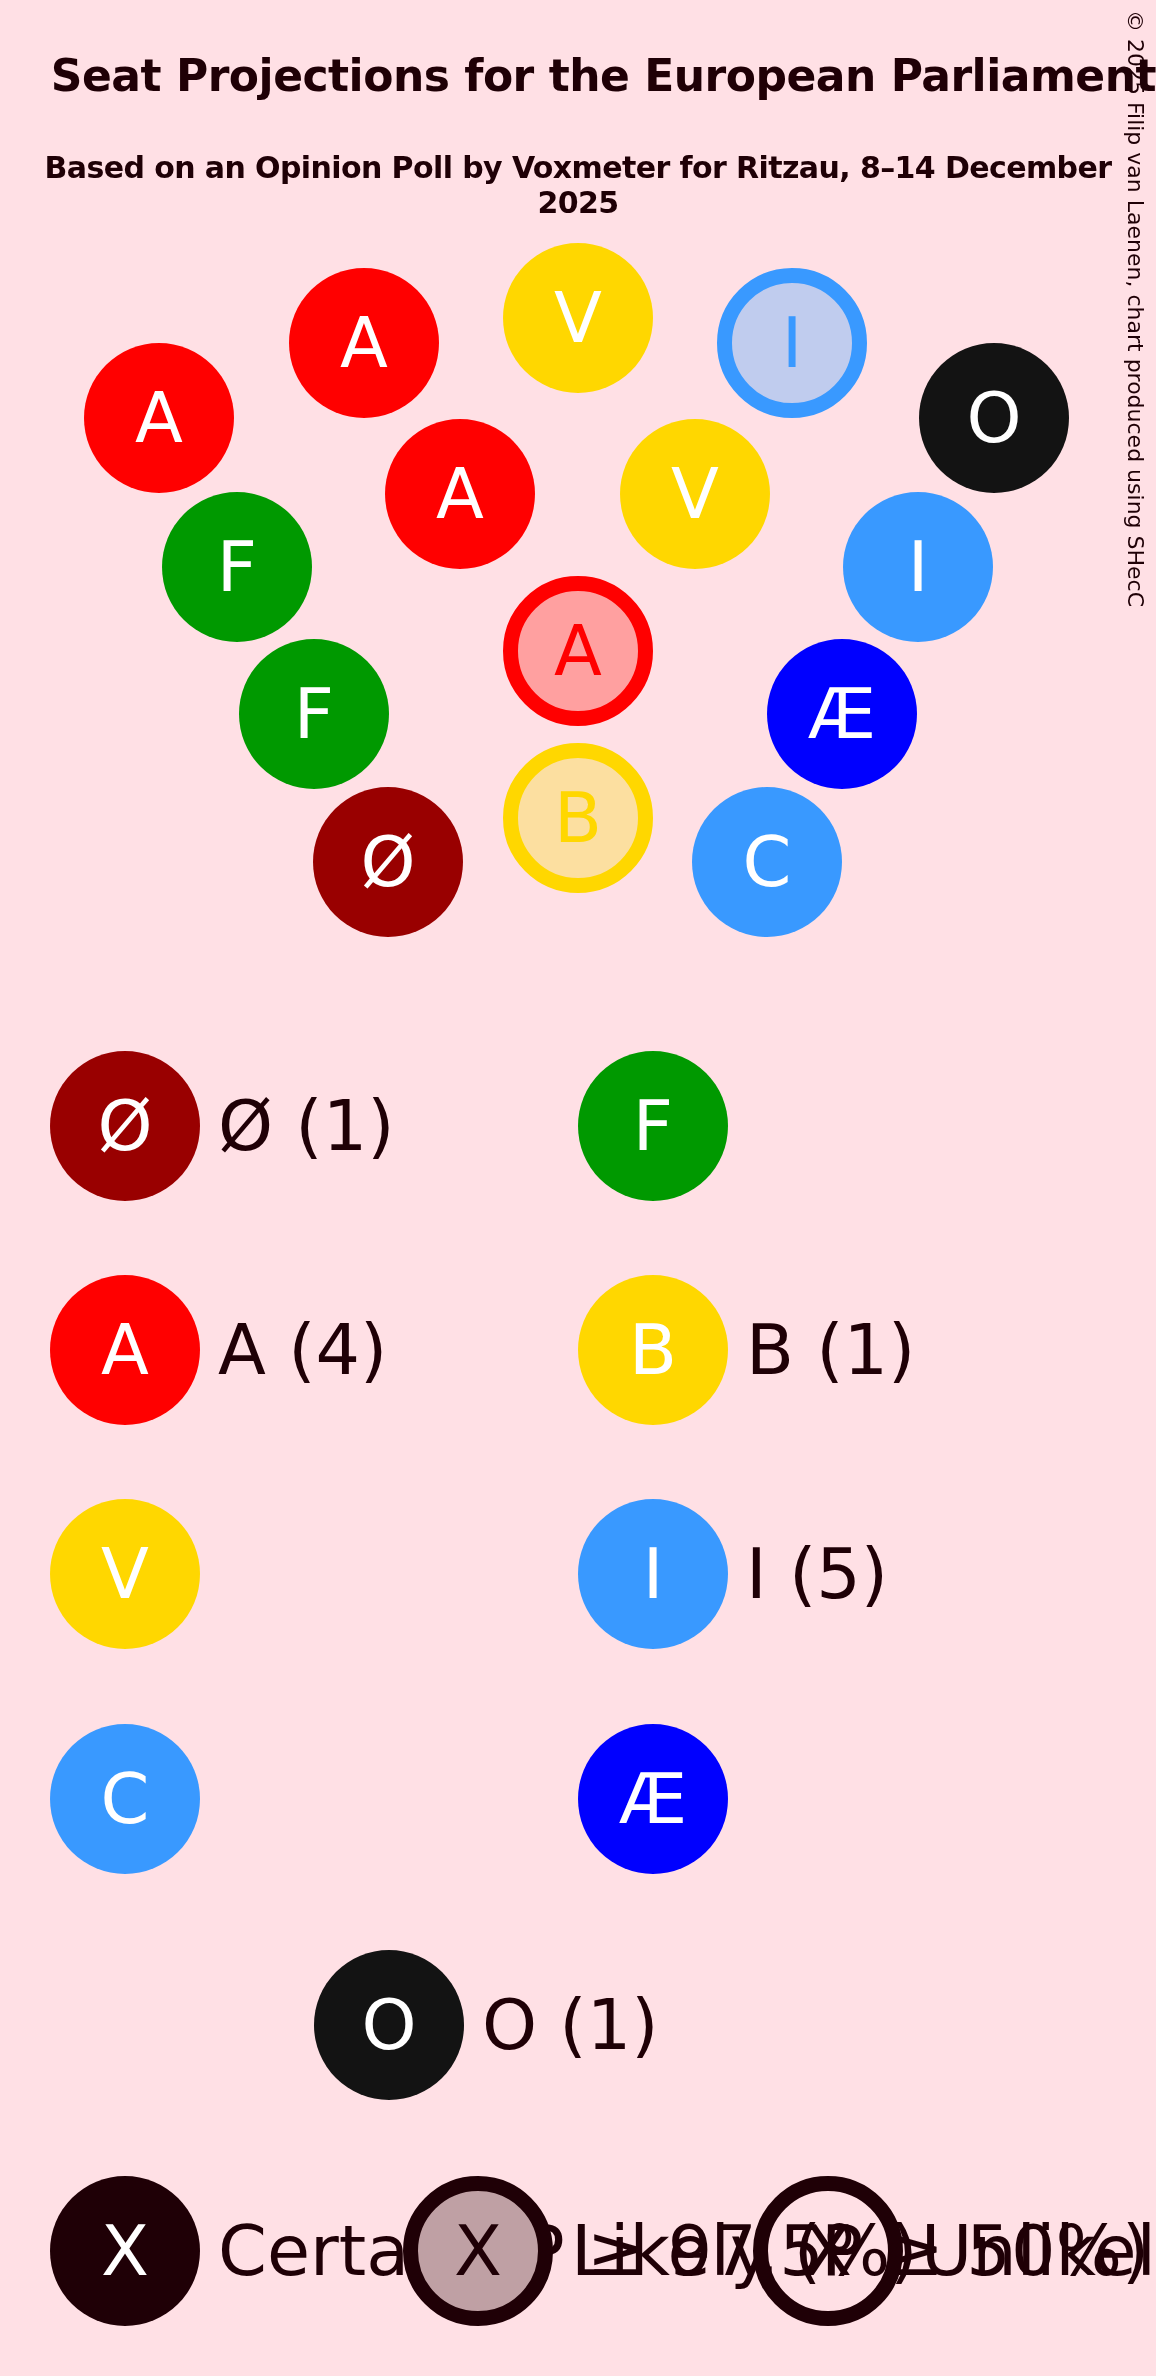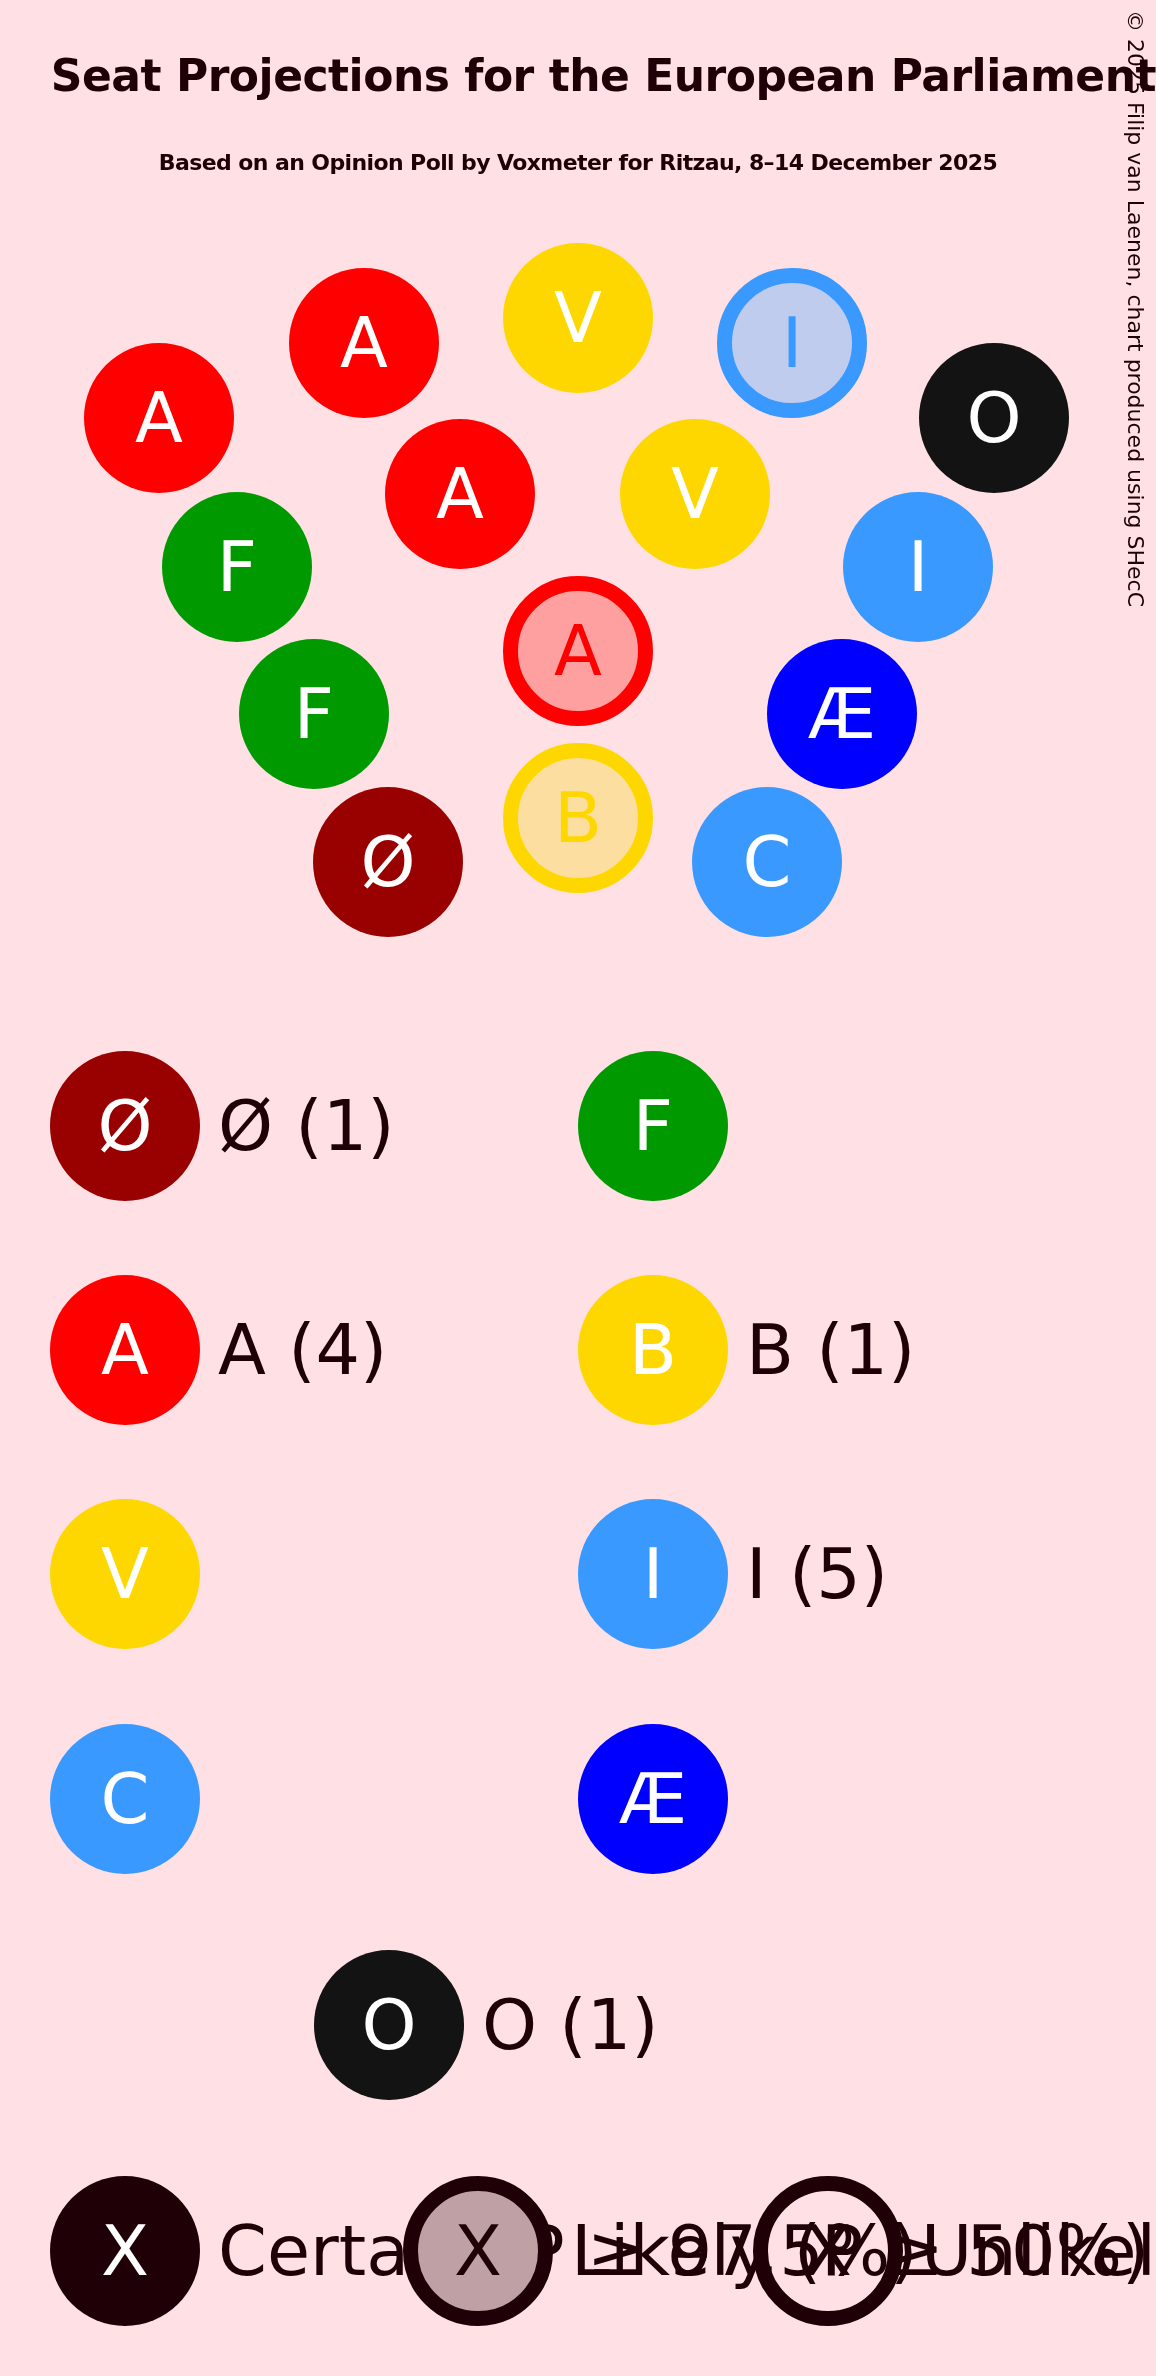--- a/index.html
+++ b/index.html
@@ -1,18 +1,18 @@
 <!DOCTYPE html>
 <html><head>
 <meta charset="utf-8">
 <style>
   html,body{margin:0;padding:0;}
   body{width:1156px;height:2376px;background:#FFE0E5;position:relative;overflow:hidden;font-family:"DejaVu Sans","Liberation Sans",sans-serif;color:#1F0006;}
   .title{position:absolute;left:0;width:1156px;top:50px;text-align:right;font-size:44px;font-weight:bold;letter-spacing:-0.5px;}
-  .subtitle{position:absolute;left:0;width:1156px;top:150px;text-align:center;font-size:22px;font-weight:bold;letter-spacing:-0.6px;}
+  .subtitle{position:absolute;left:0;width:1156px;top:150px;text-align:center;font-size:30px;font-weight:bold;letter-spacing:-0.6px;}
   .copyright{position:absolute;left:1136px;top:10px;width:570px;transform-origin:0 0;transform:rotate(90deg) translateX(0) ;font-size:22px;white-space:nowrap;direction:rtl;}
   .seat{position:absolute;width:150px;height:150px;margin-left:-75px;margin-top:-75px;border-radius:50%;display:flex;align-items:center;justify-content:center;color:#fff;font-size:70px;box-sizing:border-box;}
   .seat.ring{border:15px solid;}
   .leg{position:absolute;height:150px;display:flex;align-items:center;}
   .leg .dot{width:150px;height:150px;border-radius:50%;display:flex;align-items:center;justify-content:center;color:#fff;font-size:70px;box-sizing:border-box;flex:none;}
   .leg .lbl{margin-left:18px;font-size:70px;white-space:nowrap;}
   .dot.ring{border:15px solid #1F0006;}
 </style>
 </head>
 <body>

